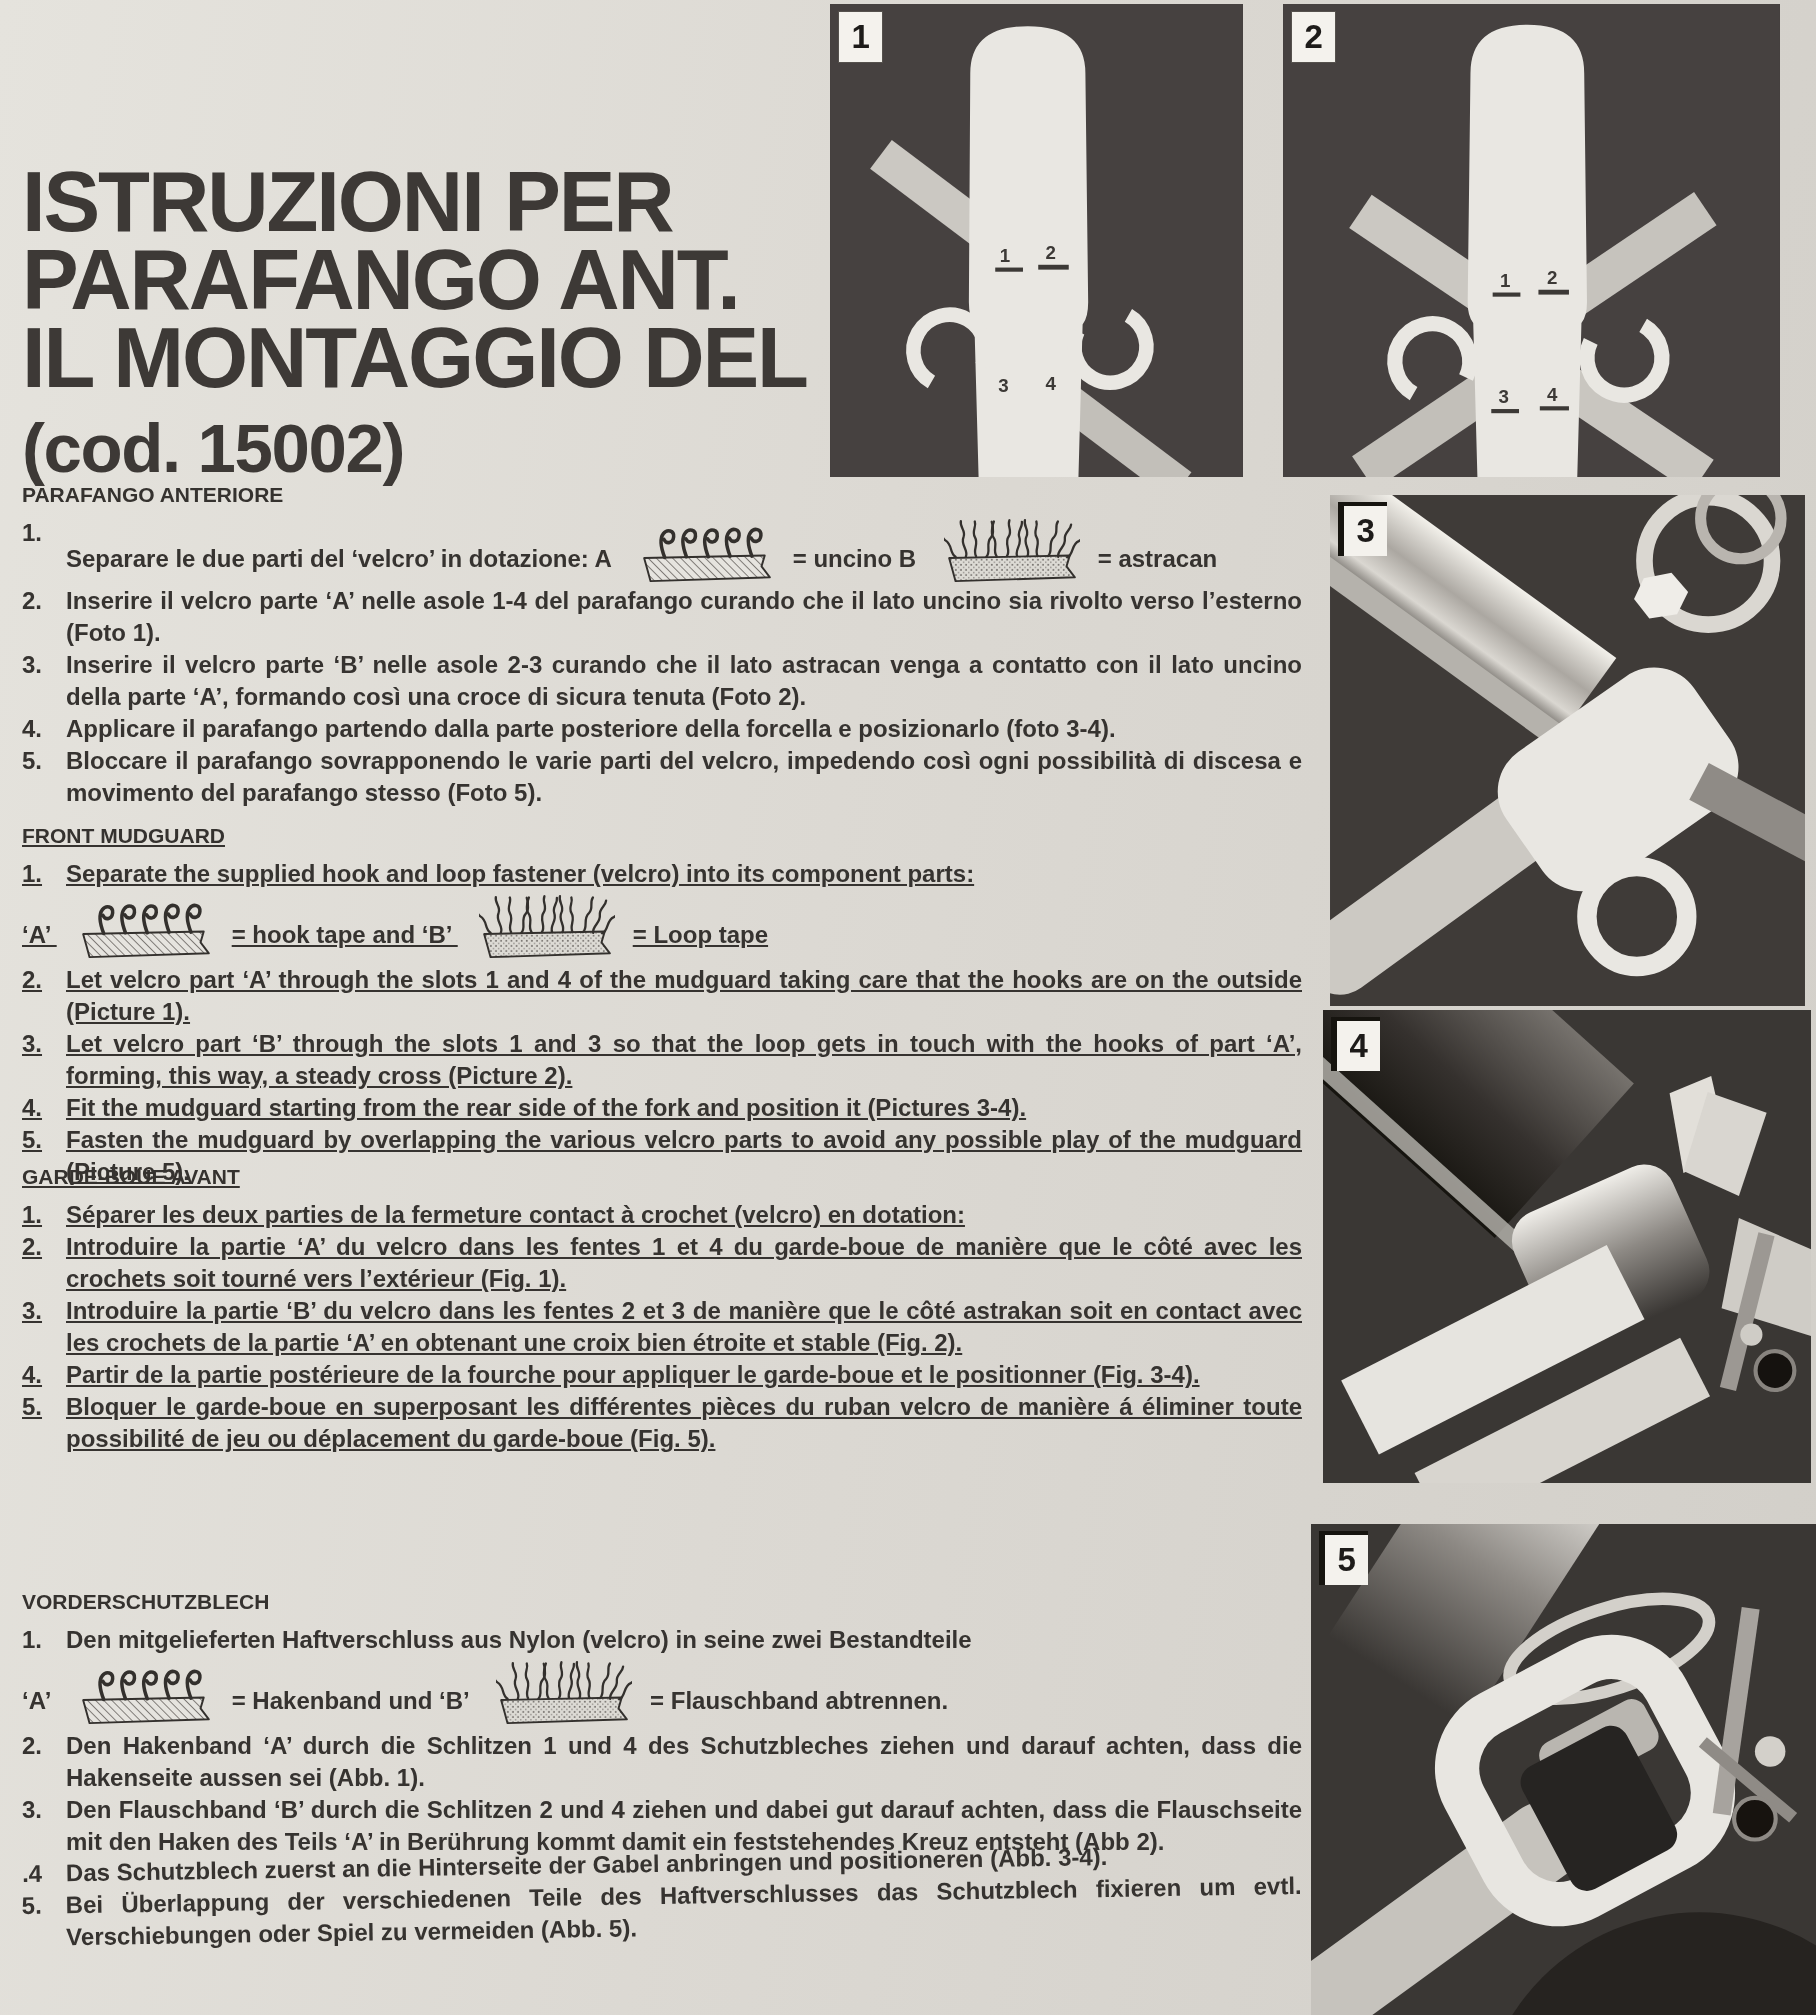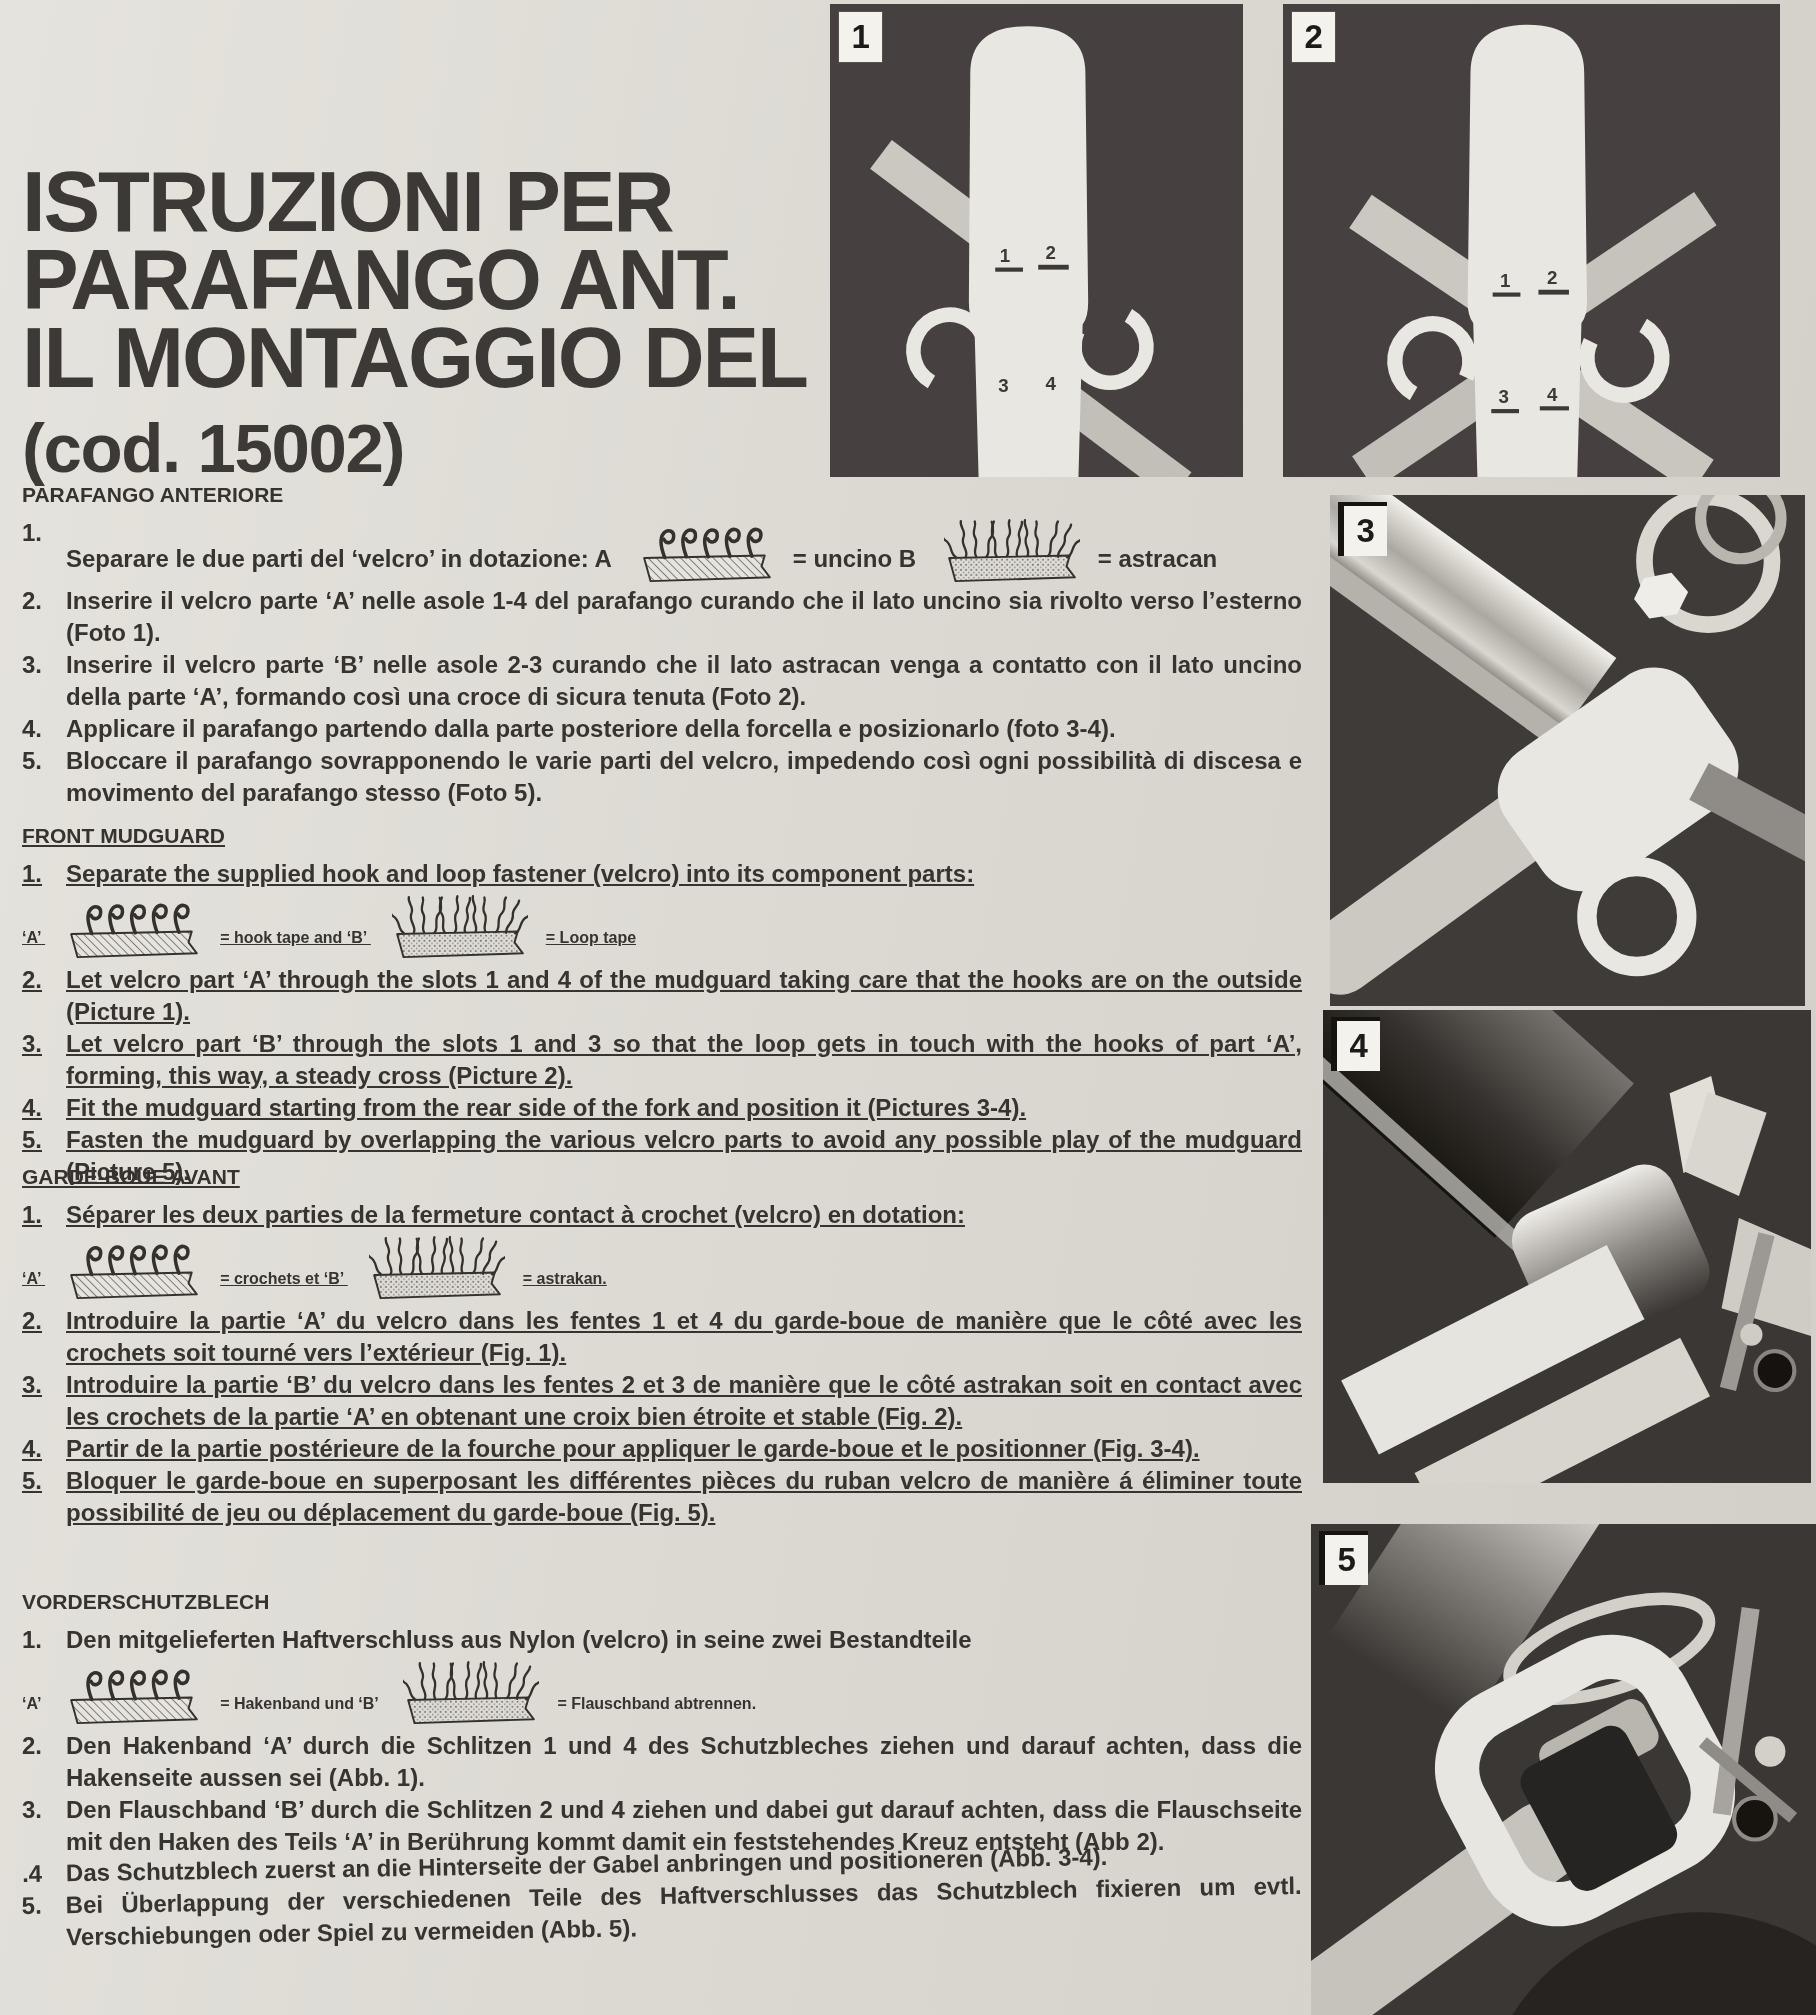--- a/index.html
+++ b/index.html
@@ -29,21 +29,21 @@
   .col-text{position:absolute;left:22px;top:477px;width:1280px;}
   .section{position:absolute;left:0;width:1280px;}
   .section-it{top:0;}
   .section-en{top:341px;text-decoration:underline;}
   .section-fr{top:682px;text-decoration:underline;}
   .section-de{top:1107px;}
   .sec-heading{font-size:21px;line-height:36px;margin:0 0 4.2px 0;color:#35322f;letter-spacing:0;}
   .item{display:flex;font-size:24px;line-height:32px;}
   .item .num{flex:0 0 44px;width:44px;}
   .item .txt{flex:1;text-align:justify;}
-  .formula{font-size:16px;line-height:32px;margin:2.8px 0 2.8px 0;}
+  .formula{font-size:24px;line-height:32px;margin:2.8px 0 2.8px 0;}
   .velcro-icon{width:136px;height:68px;vertical-align:-18px;margin:0 18px 0 21px;display:inline-block;}
   .section-de .item:nth-last-child(-n+2){transform:rotate(-0.9deg);transform-origin:0 50%;}
   svg text{font-family:"Liberation Sans",sans-serif;font-weight:700;}
   .slot{font-size:27px;fill:#3c3936;text-anchor:middle;}
   .hidden-defs{position:absolute;width:0;height:0;}
 </style>
 </head>
 <body>
 
 <svg class="hidden-defs" xmlns="http://www.w3.org/2000/svg" xmlns:xlink="http://www.w3.org/1999/xlink" aria-hidden="true">
@@ -261,25 +261,20 @@
           <span class="num">5.</span>
           <div class="txt">Fasten the mudguard by overlapping the various velcro parts to avoid any possible play of the mudguard (Picture 5). </div>
         </div>
       </section>
       <section class="section section-fr">
         <h2 class="sec-heading">GARDE-BOUE AVANT</h2>
         <div class="item">
           <span class="num">1.</span>
           <div class="txt">Séparer les deux parties de la fermeture contact à crochet (velcro) en dotation: </div>
         </div>
-        <div class="formula">‘A’ <svg viewBox="0 0 212 106" class="velcro-icon">
-            <use href="#sym-hook" xlink:href="#sym-hook"></use>
-          </svg>= crochets et ‘B’ <svg viewBox="0 0 212 106" class="velcro-icon">
-            <use href="#sym-loop" xlink:href="#sym-loop"></use>
-          </svg>= astrakan. </div>
         <div class="item">
           <span class="num">2.</span>
           <div class="txt">Introduire la partie ‘A’ du velcro dans les fentes 1 et 4 du garde-boue de manière que le côté avec les crochets soit tourné vers l’extérieur (Fig. 1). </div>
         </div>
         <div class="item">
           <span class="num">3.</span>
           <div class="txt">Introduire la partie ‘B’ du velcro dans les fentes 2 et 3 de manière que le côté astrakan soit en contact avec les crochets de la partie ‘A’ en obtenant une croix bien étroite et stable (Fig. 2). </div>
         </div>
         <div class="item">
           <span class="num">4.</span>

